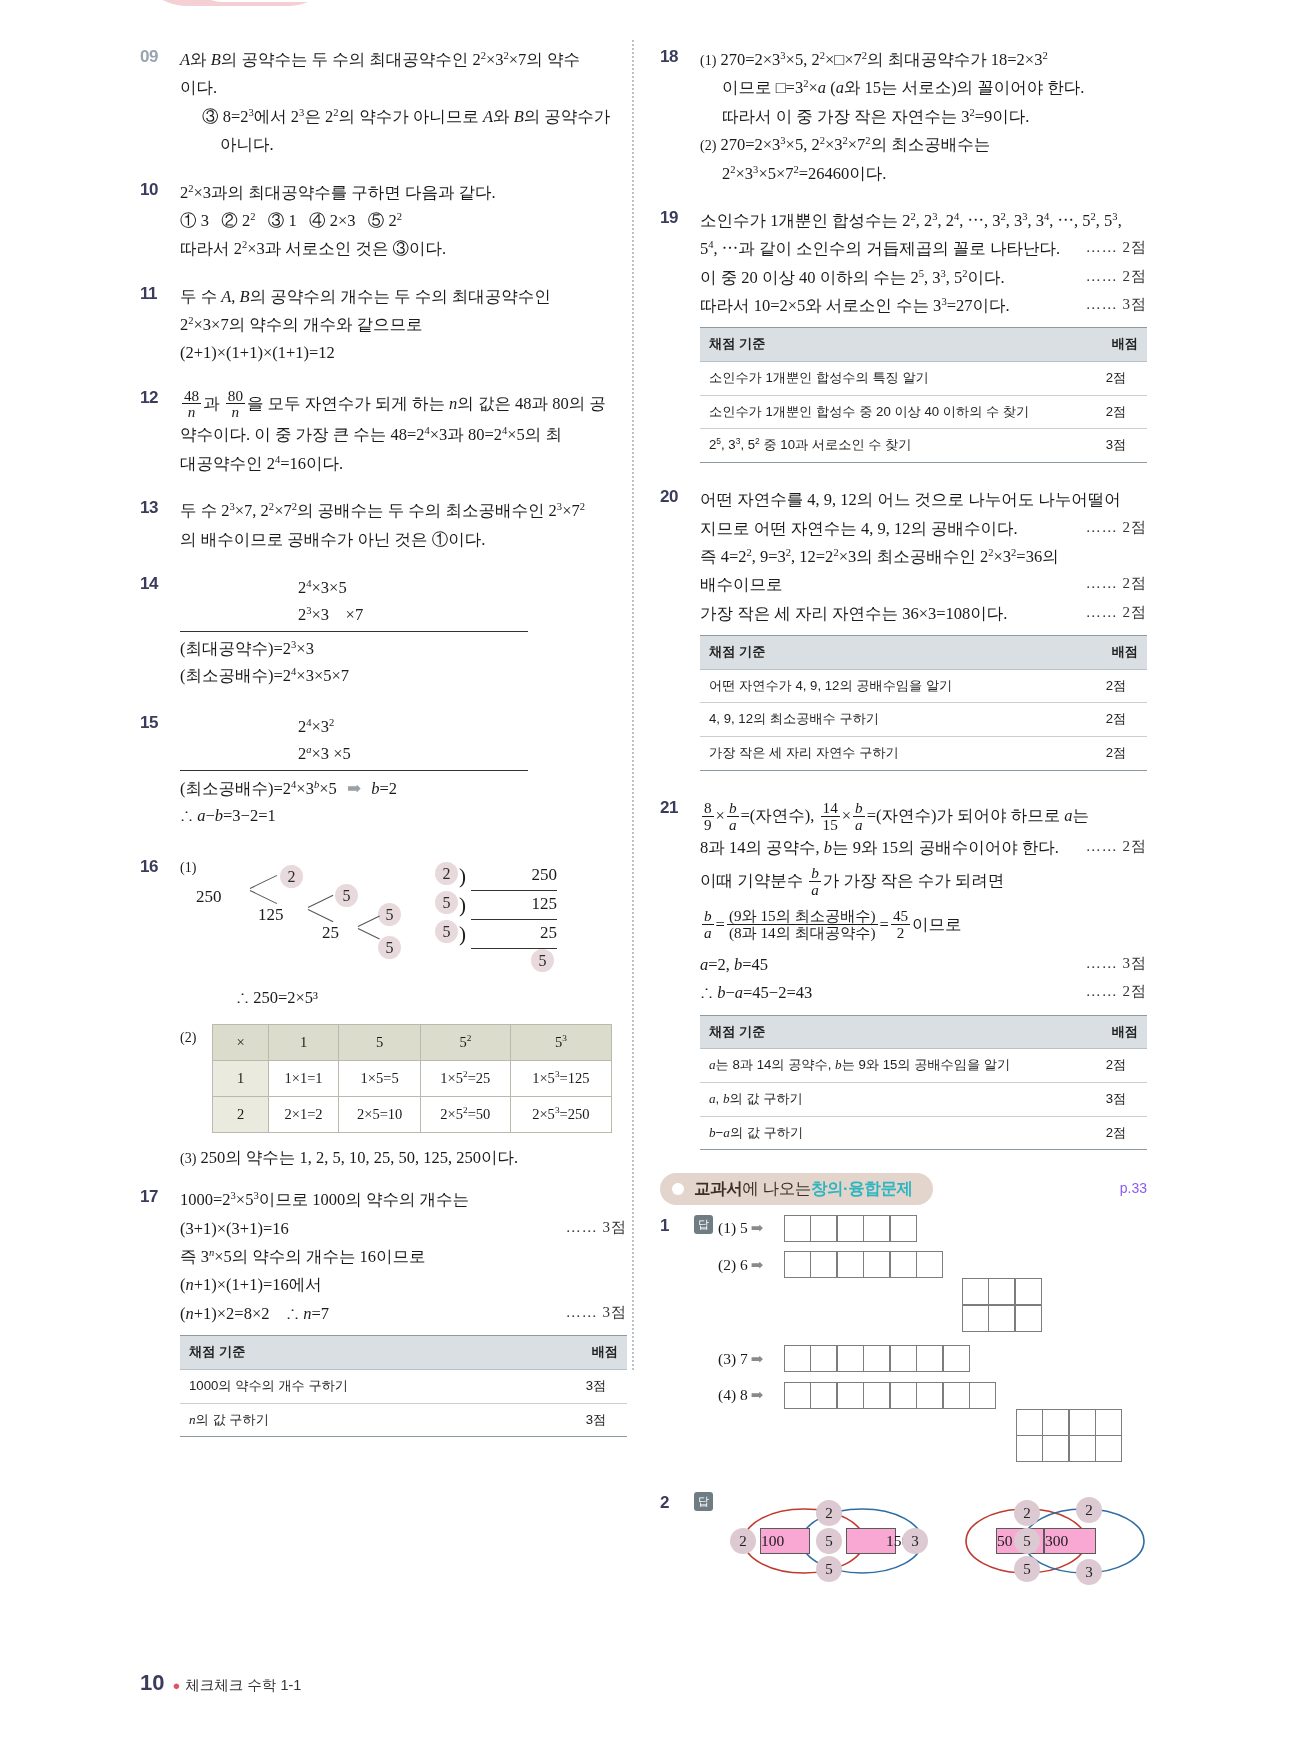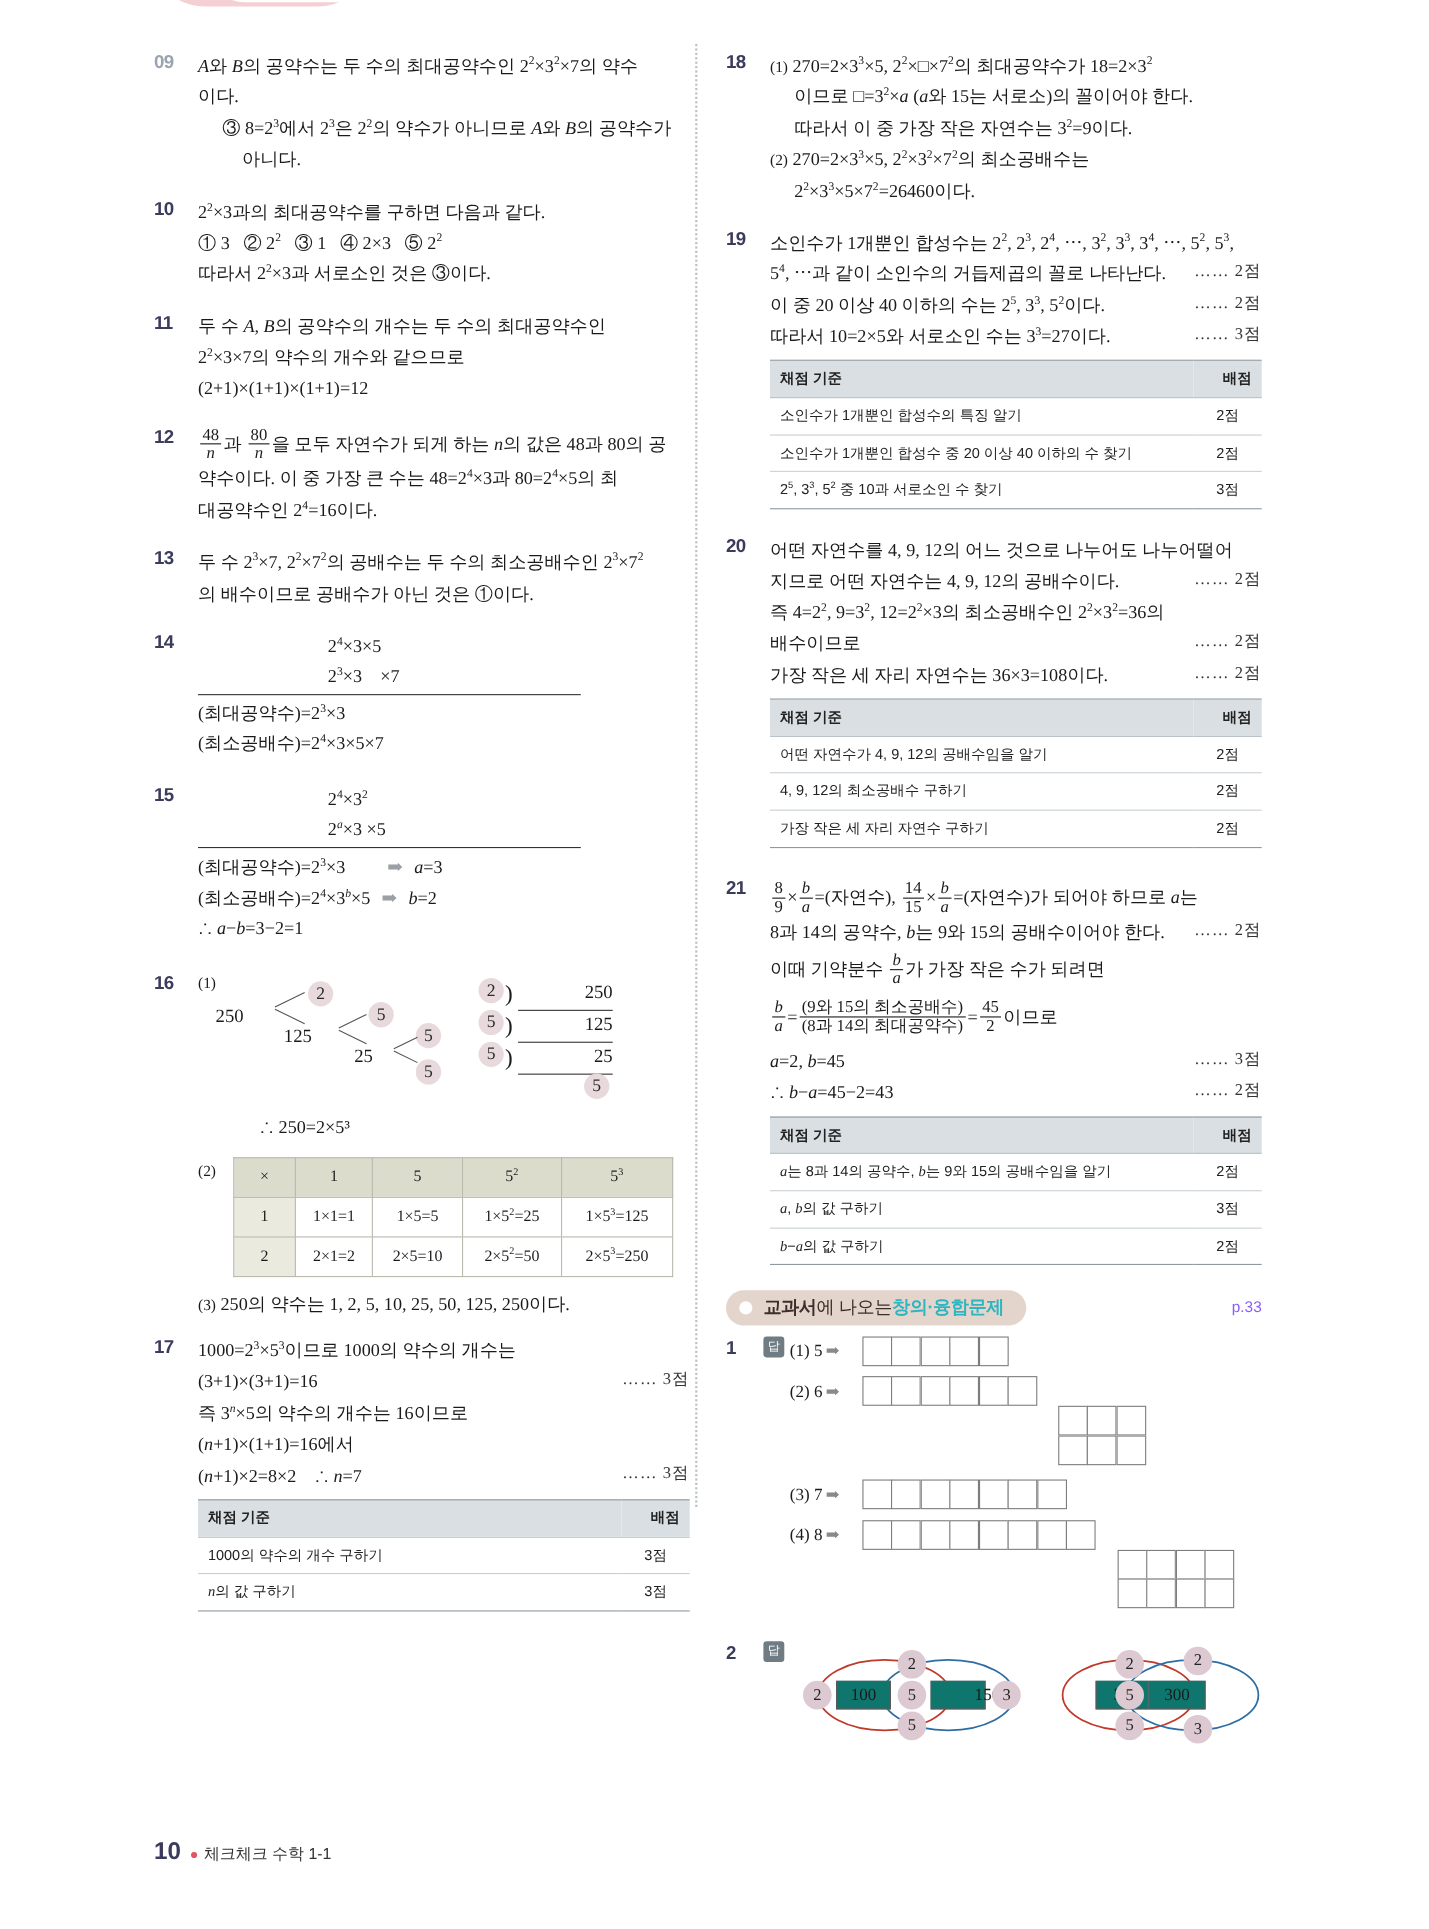--- a/index.html
+++ b/index.html
@@ -256,23 +256,23 @@
     line-height: 26px;
     text-align: center;
     border-radius: 50%;
     background: #ddc9d1;
     font-size: 15px;
     color: #222;
   }
   .vbox {
     position: absolute;
     border: 1.4px solid #5a5a5a;
-    background: #0f766e;
+    background: #f9a8d4;
     font-size: 15.5px;
-    text-align: center;
+    text-align: left;
     line-height: 24px;
     height: 26px;
   }
 
   
   .footer {
     position: absolute;
     left: 140px; bottom: 58px;
     display: flex;
     align-items: baseline;
@@ -360,26 +360,20 @@
         </div>
       </div>
     </div>
 
     <div class="prob" style="margin-bottom:26px">
       <div class="pnum">15</div>
       <div class="pbody vcalc">
         <div class="row-r">2<sup>4</sup>×3<sup>2</sup></div>
         <div class="row-r">2<sup><i>a</i></sup>×3&nbsp;×5</div>
         <div class="rule"></div>
-        <div>
-          <span>(최대공약수)</span>=2<sup>3</sup>×3
-          <span style="display:inline-block;width:24px"></span>
-          <span class="arrow">➡</span>
-          <i>a</i>=3
-        </div>
         <div>
           <span>(최소공배수)</span>=2<sup>4</sup>×3<sup><i>b</i></sup>×5
           <span class="arrow">➡</span>
           <i>b</i>=2
         </div>
         <div>∴ <i>a</i>−<i>b</i>=3−2=1</div>
       </div>
     </div>
 
     <div class="prob" style="margin-bottom:10px">

